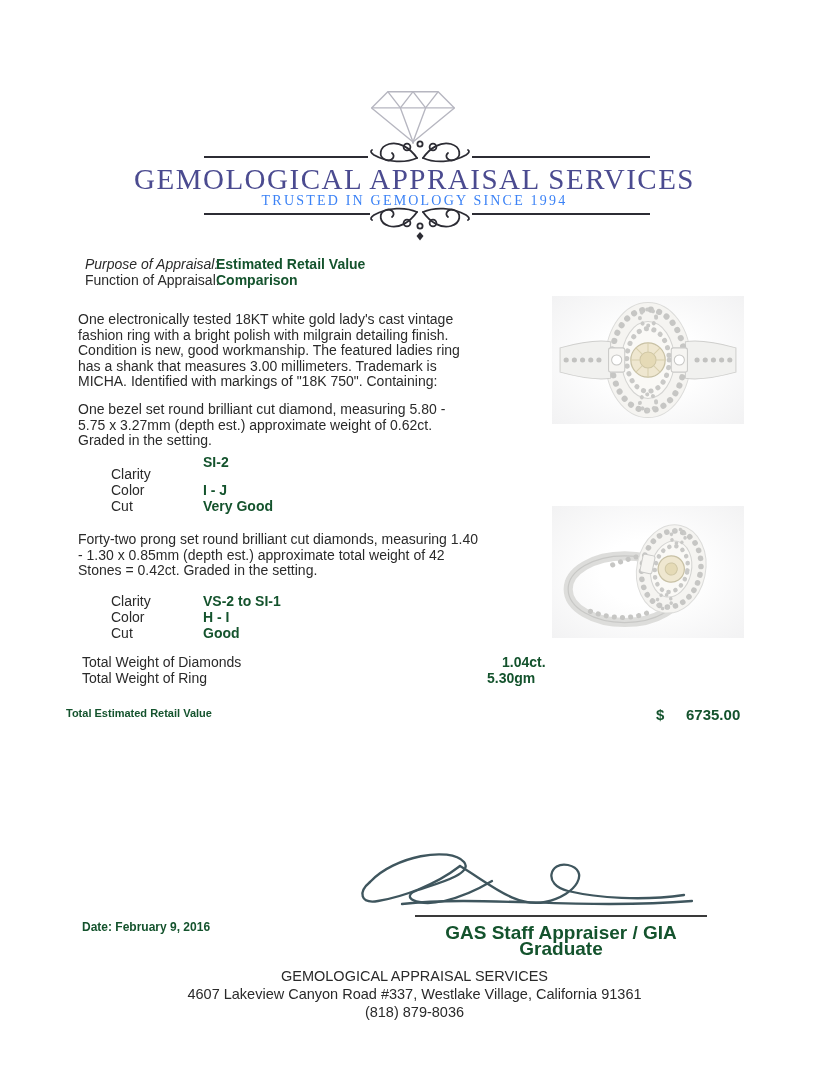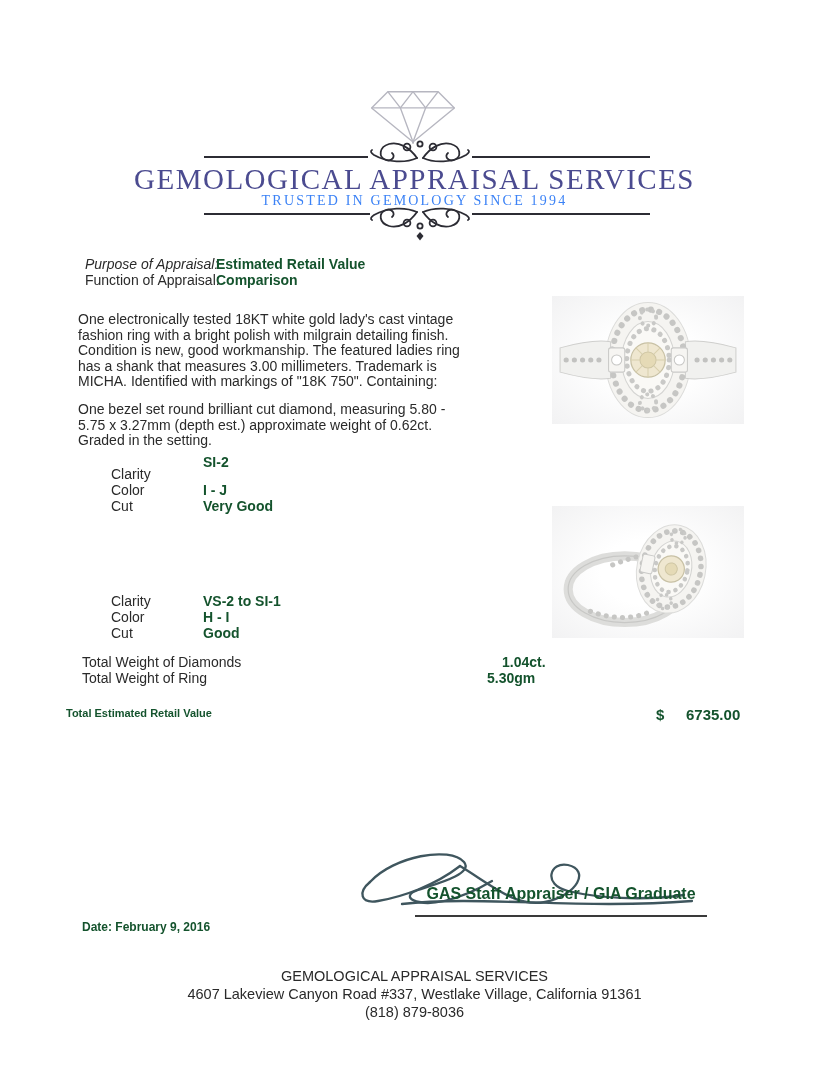--- a/index.html
+++ b/index.html
@@ -98,20 +98,21 @@
 
   <div class="t para" style="left:78px;top:402px;width:397px;">One bezel set round brilliant cut diamond, measuring 5.80 - 5.75 x 3.27mm (depth est.) approximate weight of 0.62ct. Graded in the setting.</div>
 
   <div class="t" style="left:111px;top:467px;">Clarity</div>
   <div class="t b" style="left:203px;top:455px;text-align:right;">SI-2</div>
   <div class="t" style="left:111px;top:483px;">Color</div>
   <div class="t b" style="left:203px;top:483px;">I - J</div>
   <div class="t" style="left:111px;top:499px;">Cut</div>
   <div class="t b" style="left:203px;top:499px;">Very Good</div>
 
+  <div class="t para" style="left:78px;top:532px;width:408px;">Forty-two prong set round brilliant cut diamonds, measuring 1.40 - 1.30 x 0.85mm (depth est.) approximate total weight of 42 Stones = 0.42ct. Graded in the setting.</div>
 
   <div class="t" style="left:111px;top:594px;">Clarity</div>
   <div class="t b" style="left:203px;top:594px;">VS-2 to SI-1</div>
   <div class="t" style="left:111px;top:610px;">Color</div>
   <div class="t b" style="left:203px;top:610px;">H - I</div>
   <div class="t" style="left:111px;top:626px;">Cut</div>
   <div class="t b" style="left:203px;top:626px;">Good</div>
 
   <div class="photo" style="left:552px;top:296px;width:192px;height:128px;">
     <svg width="192" height="128" viewBox="0 0 190 124">
@@ -168,19 +169,19 @@
     <g fill="none" stroke="#3f565e" stroke-width="2.3" stroke-linecap="round">
       <path d="M30,32 C54,6 110,-4 124,12 C134,24 96,34 78,40 C58,47 78,57 104,51 C126,46 142,37 152,31"></path>
       <path d="M30,32 C18,42 20,54 38,51 C62,47 94,36 120,16"></path>
       <path d="M120,16 C150,34 176,58 205,52 C238,45 250,20 228,15 C210,11 202,35 228,41 C258,48 302,51 344,45"></path>
       <path d="M62,54 C140,45 240,60 352,51"></path>
     </g>
   </svg>
   <div class="rule" style="left:415px;top:915px;width:292px;background:#3a3a3a;"></div>
 
   <div class="t b" style="left:82px;top:920px;font-size:12px;">Date: February 9, 2016</div>
-  <div class="t b" style="left:405px;top:886px;width:312px;text-align:center;font-size:16px;">GAS Staff Appraiser / GIA Graduate</div>
+  <div class="t b" style="left:405px;top:925px;width:312px;text-align:center;font-size:19px;">GAS Staff Appraiser / GIA Graduate</div>
 
   <div class="footer-line" style="top:968px;">GEMOLOGICAL APPRAISAL SERVICES</div>
   <div class="footer-line" style="top:986px;">4607 Lakeview Canyon Road #337, Westlake Village, California 91361</div>
   <div class="footer-line" style="top:1004px;">(818) 879-8036</div>
 
 </div>
 
 </body></html>

